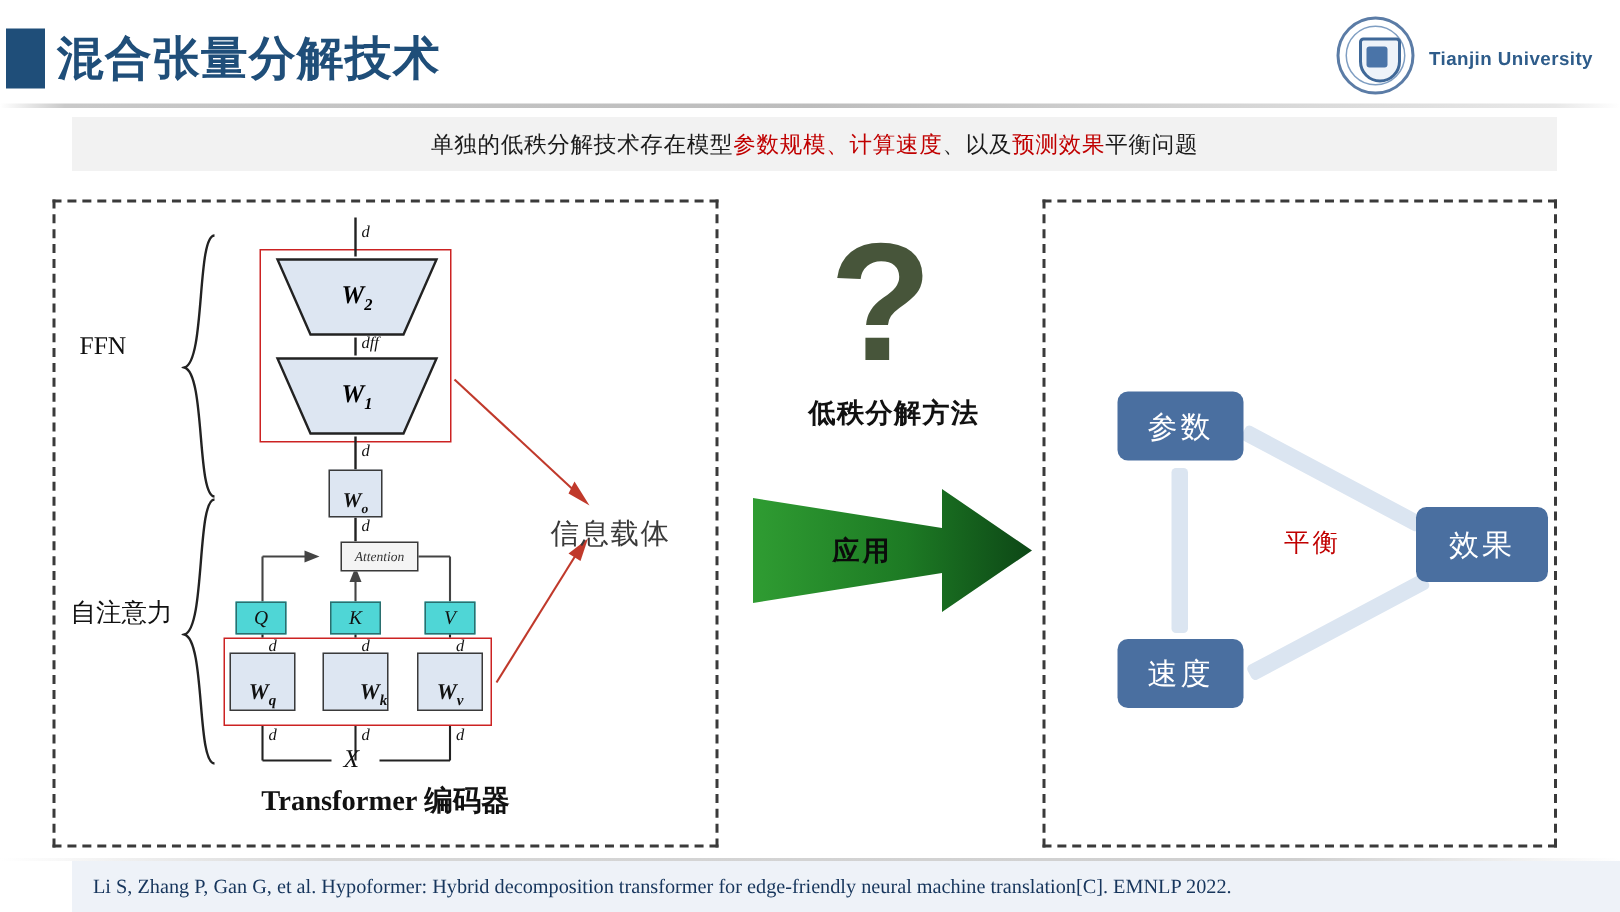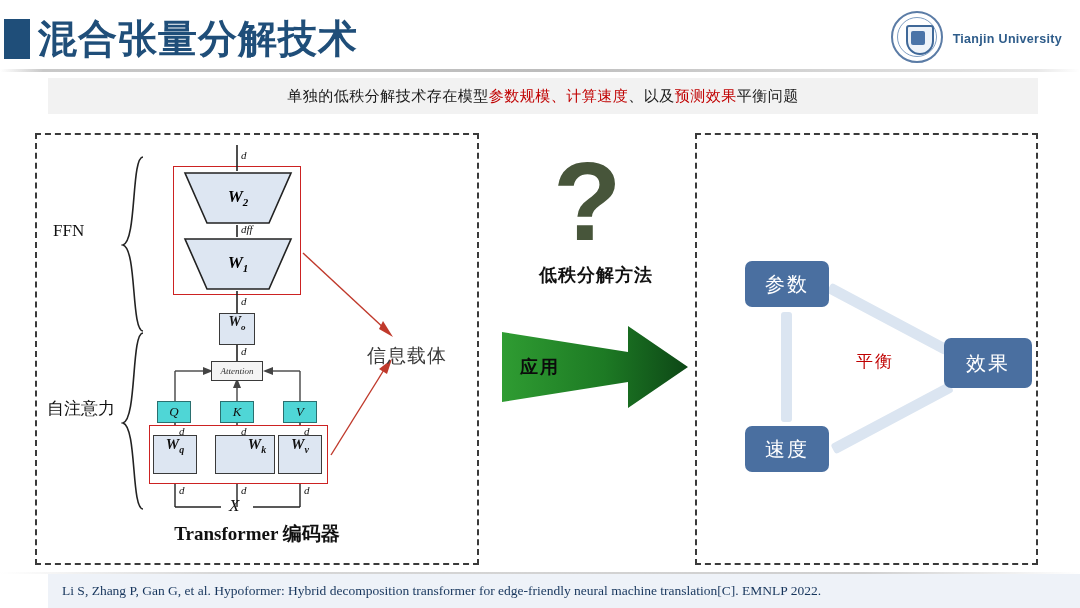--- a/index.html
+++ b/index.html
@@ -6,21 +6,21 @@
   body{
     width:1080px;height:608px;
     background:#ffffff;
     font-family:"Liberation Sans", sans-serif;
     position:relative;overflow:hidden;
   }
   .slide{position:absolute;inset:0;background:#fff;}
 
   
   .hdr-square{position:absolute;left:4px;top:19px;width:26px;height:40px;background:#1f4e79;}
-  .hdr-title{position:absolute;left:38px;top:19px;font-size:39px;font-weight:bold;
+  .hdr-title{position:absolute;left:38px;top:19px;font-size:31px;font-weight:bold;
     color:#1f4e79;letter-spacing:1px;line-height:40px;white-space:nowrap;}
   .hdr-rule{position:absolute;left:0;top:69px;width:1080px;height:3px;
     background:linear-gradient(to right,#ffffff 0%,#c9c9c9 4%,#bdbdbd 50%,#e8e8e8 96%,#ffffff 100%);}
 
   
   .logo-wrap{position:absolute;right:18px;top:8px;height:58px;display:flex;align-items:center;gap:10px;}
   .logo-seal{width:52px;height:52px;border-radius:50%;border:2px solid #5b7ca6;
     position:relative;box-sizing:border-box;}
   .logo-seal:before{content:"";position:absolute;inset:4px;border-radius:50%;border:1px solid #7f9ec2;}
   .logo-seal:after{content:"";position:absolute;left:13px;top:12px;width:24px;height:26px;
@@ -45,21 +45,21 @@
 
   
   .tf{position:absolute;left:35px;top:133px;width:444px;height:432px;}
   .lbl{position:absolute;font-family:"Liberation Serif",serif;color:#111;}
   .lbl-ffn{left:18px;top:88px;font-size:17px;}
   .lbl-attn{left:12px;top:264px;font-size:17px;font-family:"Liberation Sans",sans-serif;}
   .brace-svg{position:absolute;}
 
   .trap{position:absolute;}
   .box{position:absolute;background:#dde6f2;border:1.5px solid #3a3a3a;box-sizing:border-box;
-    display:flex;align-items:flex-start;justify-content:center;}
+    display:flex;align-items:flex-end;justify-content:center;}
   .box .t{font-family:"Liberation Serif",serif;font-style:italic;font-weight:bold;color:#111;}
   .qkv{position:absolute;background:#4fd6d6;border:1.5px solid #2a6f6f;box-sizing:border-box;
     display:flex;align-items:center;justify-content:center;}
   .qkv .t{font-family:"Liberation Serif",serif;font-style:italic;color:#111;font-size:13px;}
   .attnbox{position:absolute;background:#f4f4f4;border:1.5px solid #3a3a3a;box-sizing:border-box;
     display:flex;align-items:center;justify-content:center;}
   .attnbox .t{font-family:"Liberation Serif",serif;font-style:italic;color:#333;font-size:9px;}
   .dlabel{position:absolute;font-family:"Liberation Serif",serif;font-style:italic;
     font-size:11px;color:#111;}
   .redbox{position:absolute;border:1.6px solid #cc2222;box-sizing:border-box;}
@@ -69,21 +69,21 @@
 
   .info-label{position:absolute;left:367px;top:343px;font-size:19px;color:#3a3a3a;
     letter-spacing:1px;white-space:nowrap;}
 
   
   .qmark{position:absolute;left:553px;top:146px;font-size:112px;line-height:1;
     font-weight:bold;color:#47553a;font-family:"Liberation Sans",sans-serif;}
   .qcap{position:absolute;left:504px;top:263px;width:184px;text-align:center;
     font-size:18px;font-weight:bold;color:#111;letter-spacing:1px;}
   .arrow-wrap{position:absolute;left:500px;top:322px;width:190px;height:90px;}
-  .arrow-label{position:absolute;left:520px;top:355px;width:110px;
+  .arrow-label{position:absolute;left:520px;top:355px;width:110px;text-align:center;
     font-size:18px;font-weight:bold;color:#0b0b0b;letter-spacing:2px;}
 
   
   .rbox{position:absolute;background:#4a6fa0;border-radius:7px;display:flex;
     align-items:center;justify-content:center;color:#fff;font-size:20px;letter-spacing:2px;}
   .rbox-p{left:745px;top:261px;width:84px;height:46px;}
   .rbox-s{left:745px;top:426px;width:84px;height:46px;}
   .rbox-e{left:944px;top:338px;width:88px;height:50px;}
   .rlink{position:absolute;background:#dbe5f1;border-radius:3px;}
   .balance{position:absolute;left:830px;top:350px;width:90px;text-align:center;
@@ -191,38 +191,38 @@
       </svg>
       <div style="position:absolute;left:0;top:0;width:110px;height:54px;display:flex;align-items:center;justify-content:center;">
         <span class="t" style="font-size:17px;font-family:'Liberation Serif',serif;font-style:italic;font-weight:bold;">W<sub style="font-size:11px;">1</sub></span>
       </div>
     </div>
 
     <div class="box" style="left:184px;top:180px;width:36px;height:32px;">
       <span class="t" style="font-size:14px;">W<sub style="font-size:9px;">o</sub></span>
     </div>
 
-    <div class="attnbox" style="left:176px;top:228px;width:52px;height:20px;">
+    <div class="attnbox" style="left:192px;top:228px;width:52px;height:20px;">
       <span class="t">Attention</span>
     </div>
 
     <div class="qkv" style="left:122px;top:268px;width:34px;height:22px;">
       <span class="t">Q</span>
       </div>
     <div class="qkv" style="left:185px;top:268px;width:34px;height:22px;">
       <span class="t">K</span>
       </div>
     <div class="qkv" style="left:248px;top:268px;width:34px;height:22px;">
       <span class="t">V</span>
       </div>
 
     <div class="box" style="left:118px;top:302px;width:44px;height:39px;">
       <span class="t" style="font-size:15px;">W<sub style="font-size:10px;">q</sub></span>
       </div>
-    <div class="box" style="left:180px;top:302px;width:60px;height:39px;padding-left:24px;">
+    <div class="box" style="left:180px;top:302px;width:44px;height:39px;padding-left:24px;">
       <span class="t" style="font-size:15px;">W<sub style="font-size:10px;">k</sub></span>
       </div>
     <div class="box" style="left:243px;top:302px;width:44px;height:39px;">
       <span class="t" style="font-size:15px;">W<sub style="font-size:10px;">v</sub></span>
       </div>
 
     <div class="dlabel" style="left:206px;top:16px;">d</div>
     <div class="dlabel" style="left:206px;top:90px;">dff</div>
     <div class="dlabel" style="left:206px;top:162px;">d</div>
     <div class="dlabel" style="left:206px;top:212px;">d</div>

